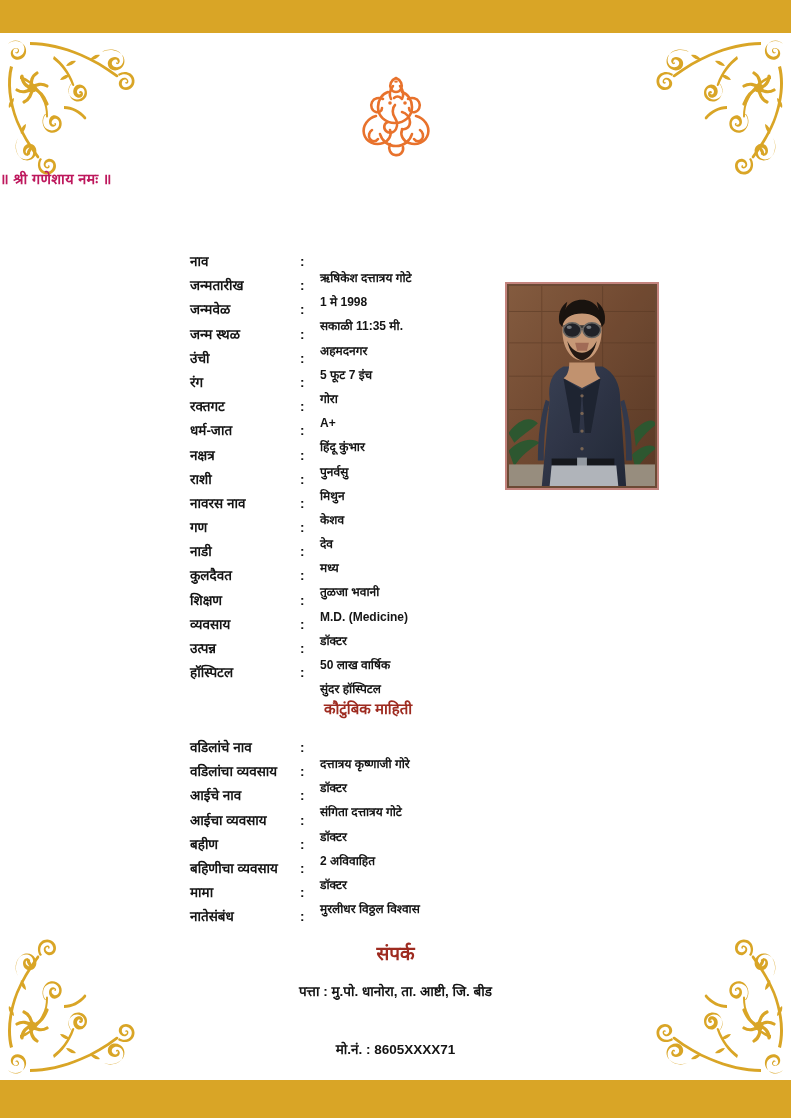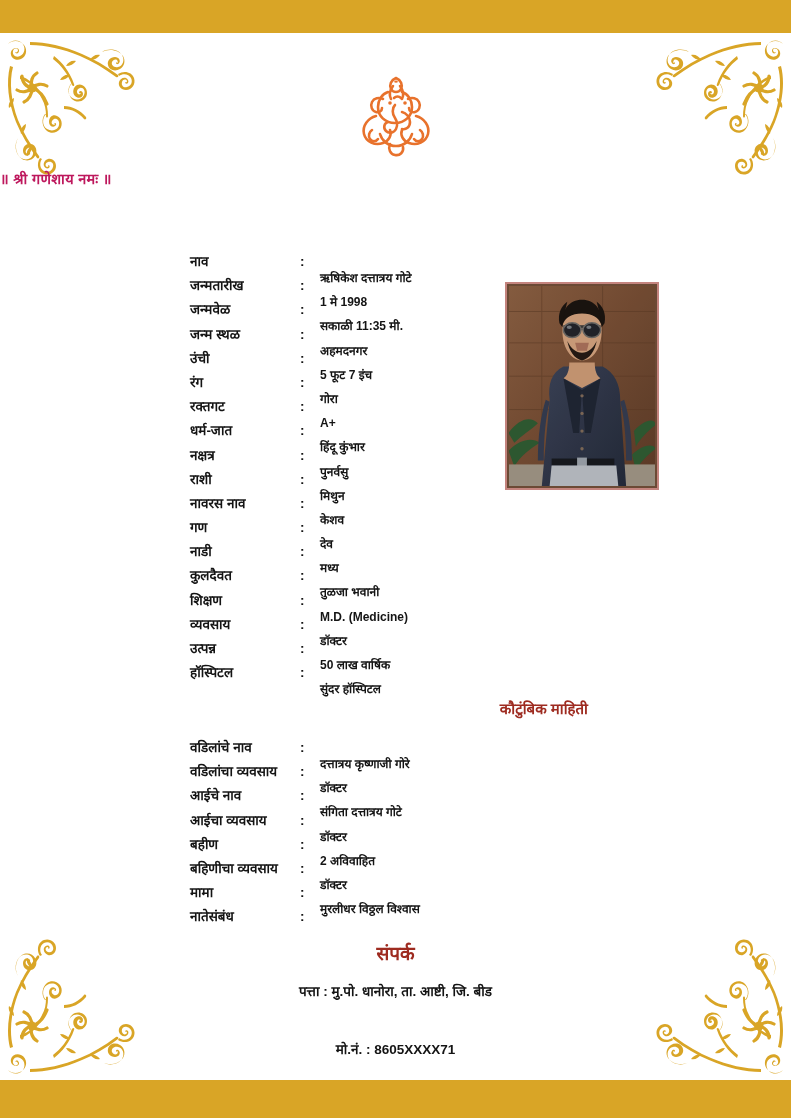--- a/index.html
+++ b/index.html
@@ -131,21 +131,21 @@
     font-size: 12px;
     font-weight: 700;
     color: #141414;
   }
 
   
   .section-heading {
     position: absolute;
     left: 148px;
     width: 440px;
-    text-align: right;
+    text-align: center;
     font-size: 15px;
     font-weight: 700;
     color: #9e2b20;
   }
   .heading-family  { top: 698px; }
 
   .contact-heading {
     position: absolute;
     left: 0; right: 0;
     top: 940px;

